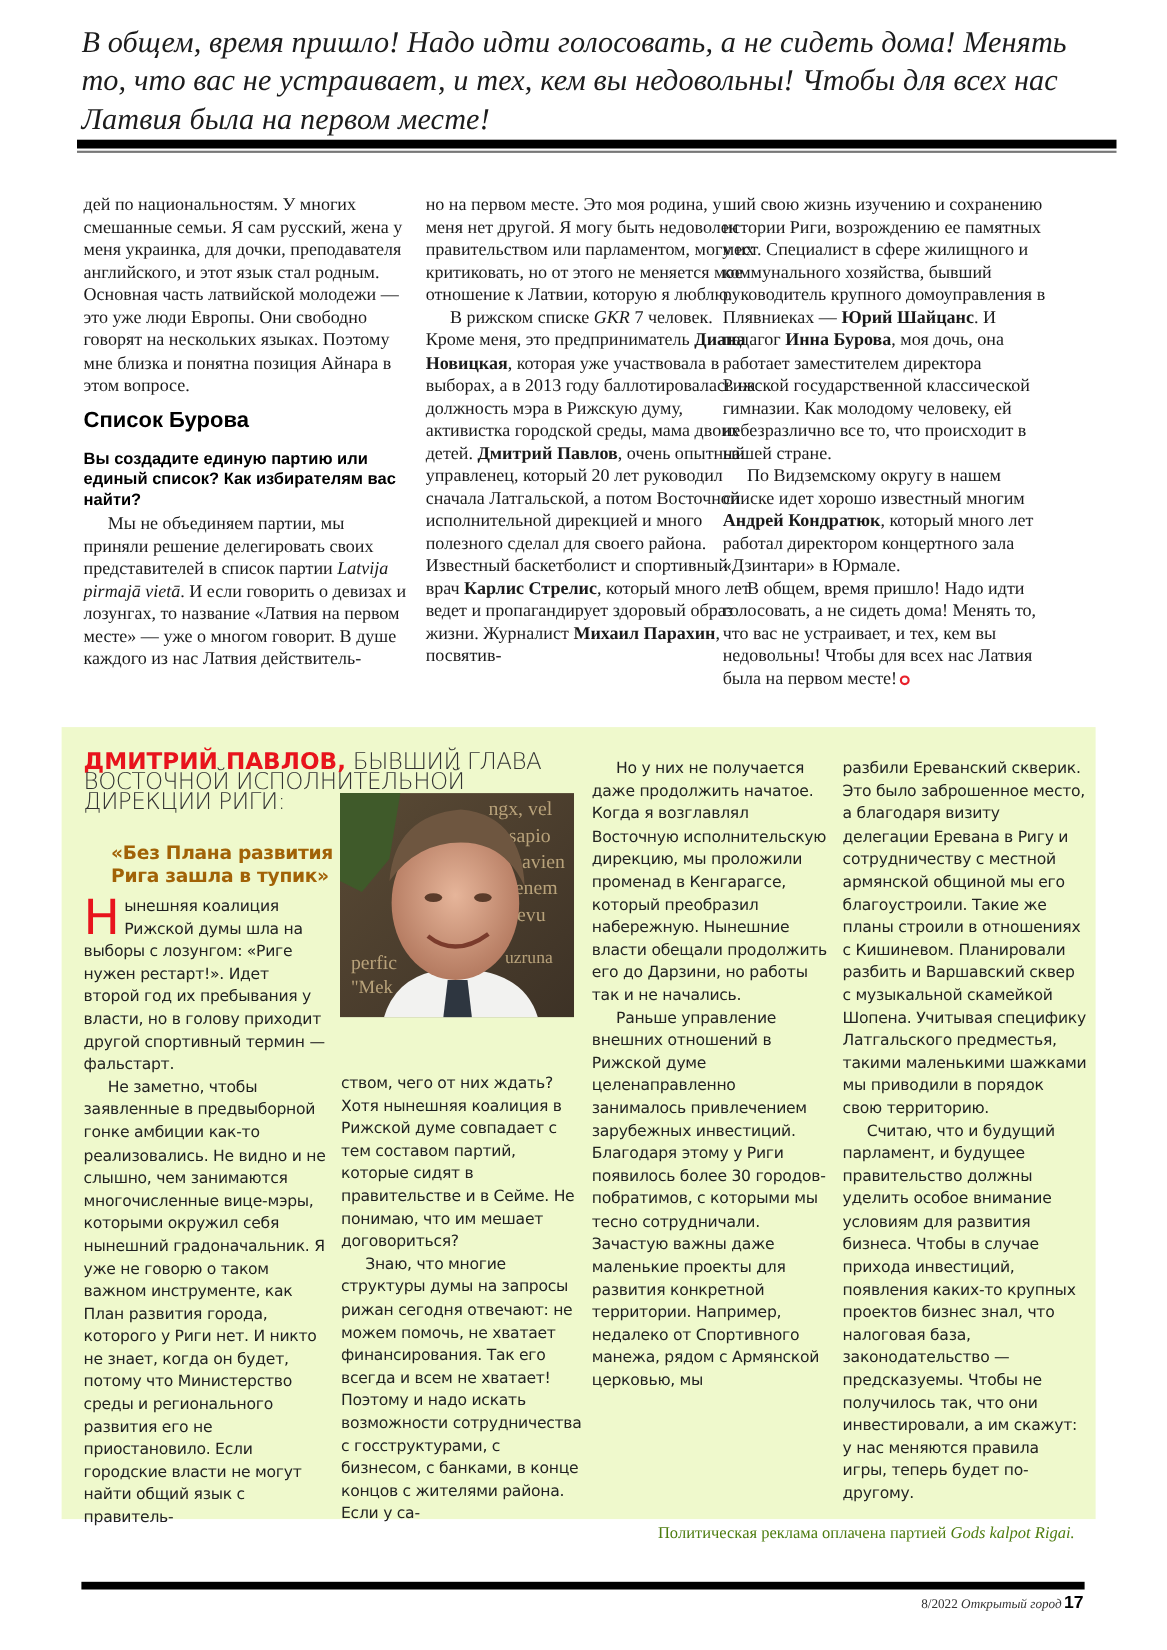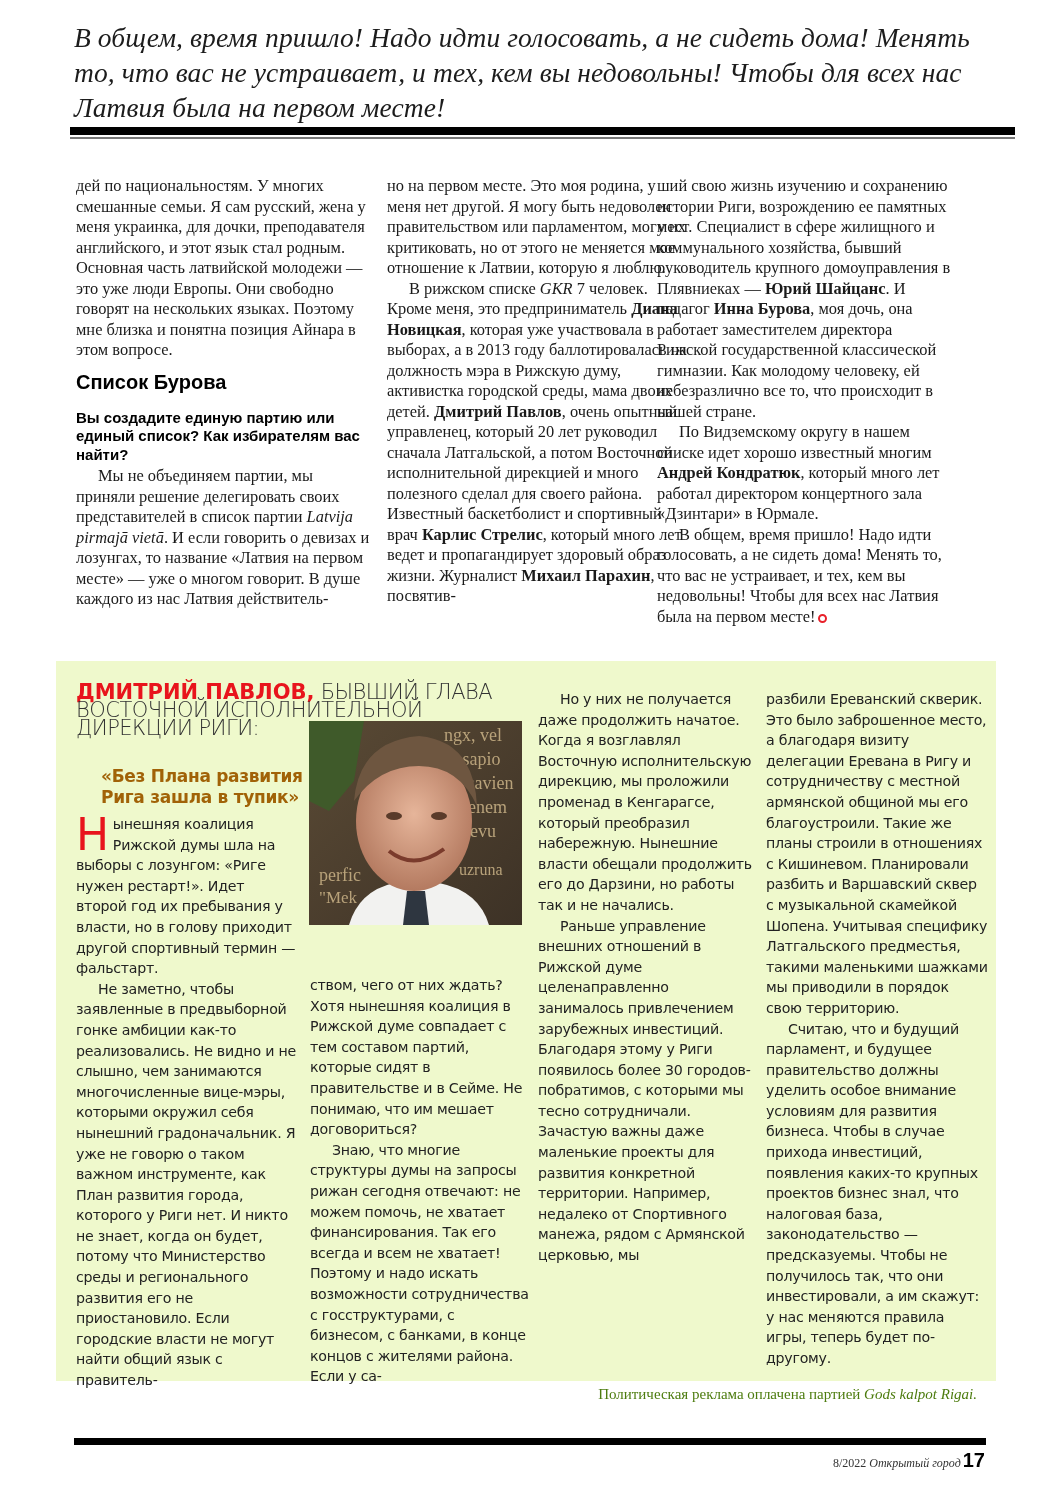--- a/index.html
+++ b/index.html
@@ -32,21 +32,21 @@
   .pc2 { left: 310px; top: 975px; width: 220px; }
   .pc3 { left: 538px; top: 689px; width: 220px; }
   .pc4 { left: 766px; top: 689px; width: 222px; }
   .dropcap { float: left; font-family: "DejaVu Sans", sans-serif; color: #e8141c; font-size: 44px; line-height: 38px; margin: 2px 4px 0 0; font-weight: normal; }
 
   .disclaimer { position: absolute; right: 84px; top: 1386px; font-family: "Liberation Serif", serif; font-size: 15px; color: #4d7c0f; }
   .disclaimer i { font-style: italic; }
   .footer-rule { position: absolute; left: 74px; top: 1438px; width: 912px; height: 7px; background: #000; }
   .footer { position: absolute; right: 76px; top: 1449px; font-family: "Liberation Serif", serif; font-size: 12px; color: #333; }
   .footer i { font-style: italic; margin-top: 19px; }
-  .footer .pg { font-family: "Liberation Sans", sans-serif; font-weight: bold; font-size: 20px; color: #000; margin-left: 2px; }
+  .footer .pg { font-family: "Liberation Sans", sans-serif; font-weight: bold; font-size: 16px; color: #000; margin-left: 2px; }
 </style>
 </head>
 <body>
 
 <div class="pull-quote">В общем, время пришло! Надо идти голосовать, а не сидеть дома! Менять то, что вас не устраивает, и тех, кем вы недовольны! Чтобы для всех нас Латвия была на первом месте!</div>
 <div class="rule-thick"></div>
 <div class="rule-thin"></div>
 
 <div class="col col1">
   <p>дей по национальностям. У многих смешанные семьи. Я сам русский, жена у меня украинка, для дочки, преподавателя английского, и этот язык стал родным. Основная часть латвийской молодежи — это уже люди Европы. Они свободно говорят на нескольких языках. Поэтому мне близка и понятна позиция Айнара в этом вопросе.</p>

